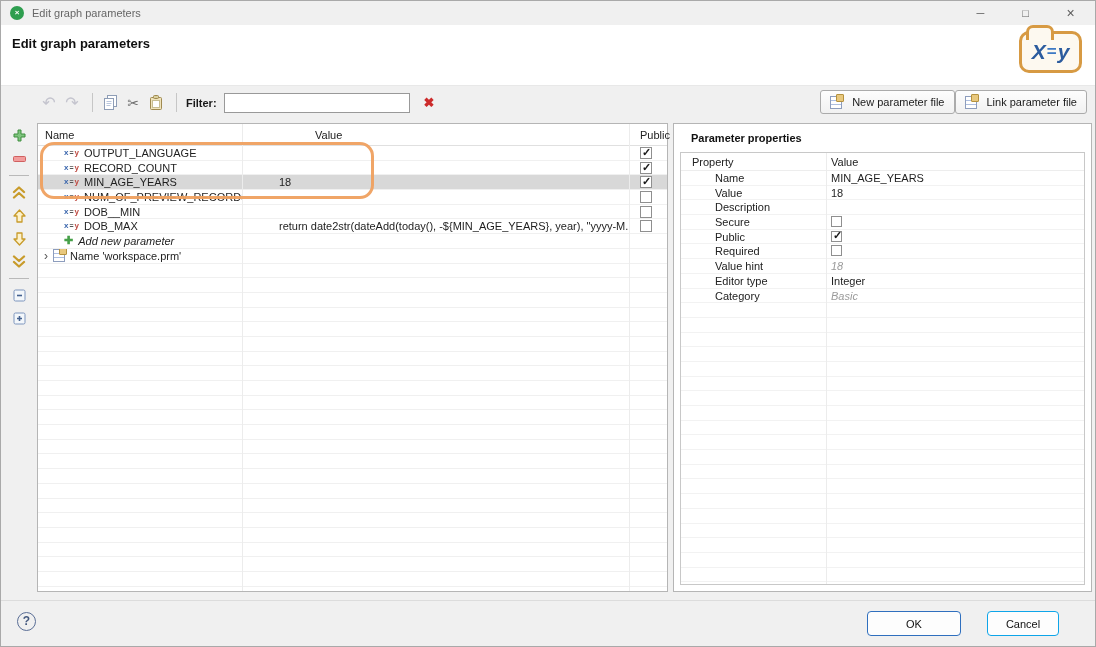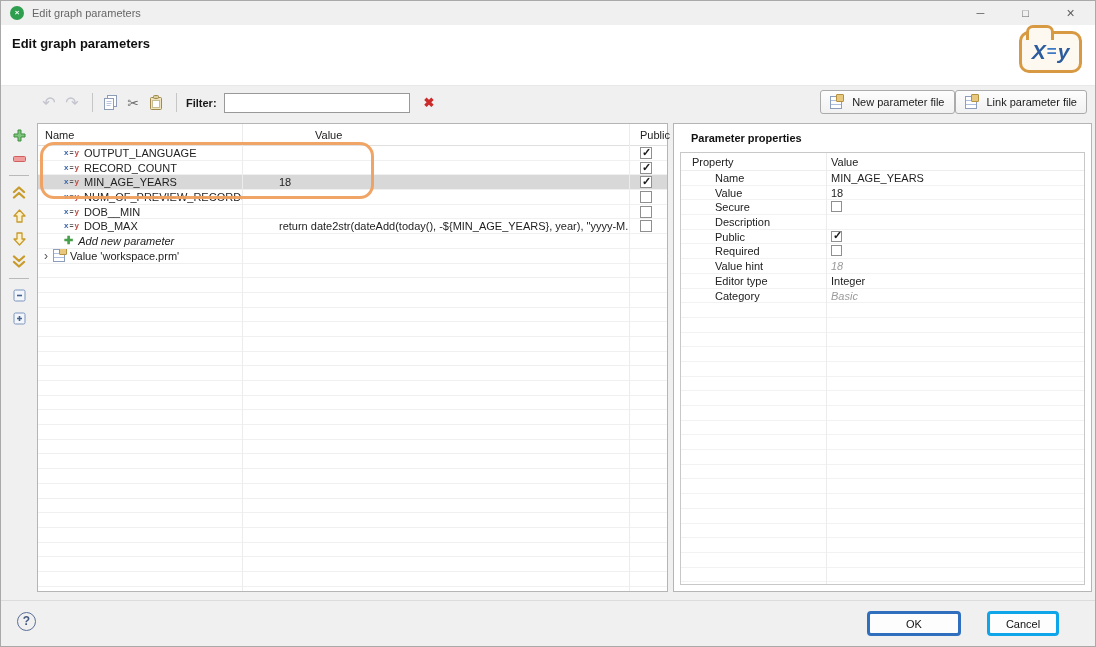--- a/index.html
+++ b/index.html
@@ -96,21 +96,21 @@
 .pl{position:absolute;left:34px;top:0;line-height:14px;color:#222}
 .pv{position:absolute;left:150px;right:2px;top:0;line-height:14px;white-space:nowrap;overflow:hidden}
 .pv.hint{font-style:italic;color:#9a9a9a}
 .prow .cb{position:absolute;left:150px;top:1px;width:11px;height:11px}
 .prow .cb.checked::after{left:1px;top:-3px}
 
 
 .bottombar{position:absolute;left:0;right:0;bottom:0;height:46px;background:#f0f0f0;border-top:1px solid #dcdcdc}
 .help{position:absolute;left:16px;top:11px;width:19px;height:19px;border:1px solid #5a6e96;border-radius:50%;
   color:#44597f;font-weight:bold;text-align:center;line-height:17px;font-size:12px;background:transparent}
-.btn{position:absolute;top:10px;height:25px;border-radius:4px;background:#fdfdfd;border:3px solid #0ea5e9;
+.btn{position:absolute;top:10px;height:25px;border-radius:4px;background:#fdfdfd;border:1px solid #0ea5e9;
   font-family:"Liberation Sans",sans-serif;font-size:11px;color:#111}
 .btn-ok{right:134px;width:94px;border-color:var(--ok-border)}
 .btn-cancel{right:36px;width:72px}
 
 
 .annotation{position:absolute;left:39px;top:141px;width:334px;height:57px;border:3px solid var(--accent-orange);
   border-radius:14px;z-index:10;pointer-events:none;opacity:.95}
 </style>
 </head>
 <body>
@@ -324,21 +324,21 @@
           <div class="cn">
             <span class="plus-glyph">✚</span>
             <span class="lbl italic">Add new parameter</span>
           </div>
           <div class="cv"></div>
         </div>
         <div class="trow">
           <div class="cn file">
             <span class="chev">›</span>
             <span class="fileicon"></span>
-            <span class="lbl">Value 'workspace.prm'</span>
+            <span class="lbl">Name 'workspace.prm'</span>
           </div>
           <div class="cv"></div>
         </div>
         <div class="trow"></div>
         <div class="trow"></div>
         <div class="trow"></div>
         <div class="trow"></div>
         <div class="trow"></div>
         <div class="trow"></div>
         <div class="trow"></div>
@@ -372,26 +372,26 @@
       <div>
           <div class="prow">
             <span class="pl">Name</span>
             <span class="pv">MIN_AGE_YEARS</span>
           </div>
           <div class="prow">
             <span class="pl">Value</span>
             <span class="pv">18</span>
           </div>
           <div class="prow">
+            <span class="pl">Description</span>
+            <span class="pv"></span>
+          </div>
+          <div class="prow">
             <span class="pl">Secure</span>
             <span class="cb"></span>
-          </div>
-          <div class="prow">
-            <span class="pl">Description</span>
-            <span class="pv"></span>
           </div>
           <div class="prow">
             <span class="pl">Public</span>
             <span class="cb checked"></span>
           </div>
           <div class="prow">
             <span class="pl">Required</span>
             <span class="cb"></span>
           </div>
           <div class="prow">

